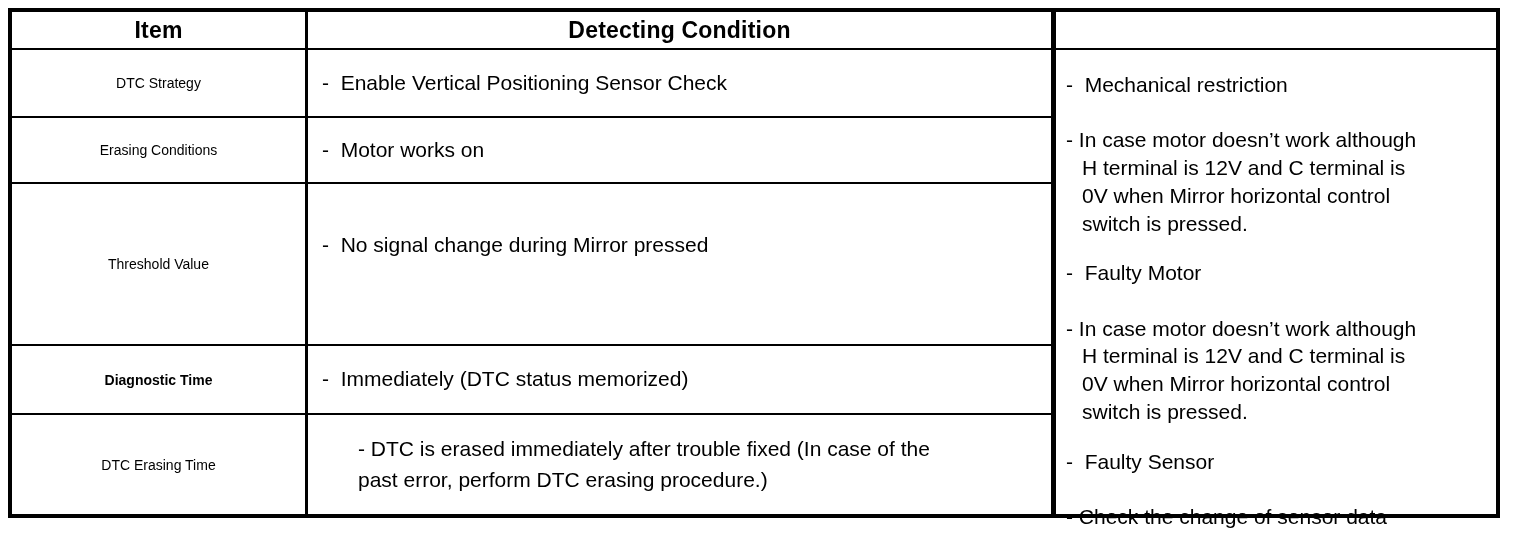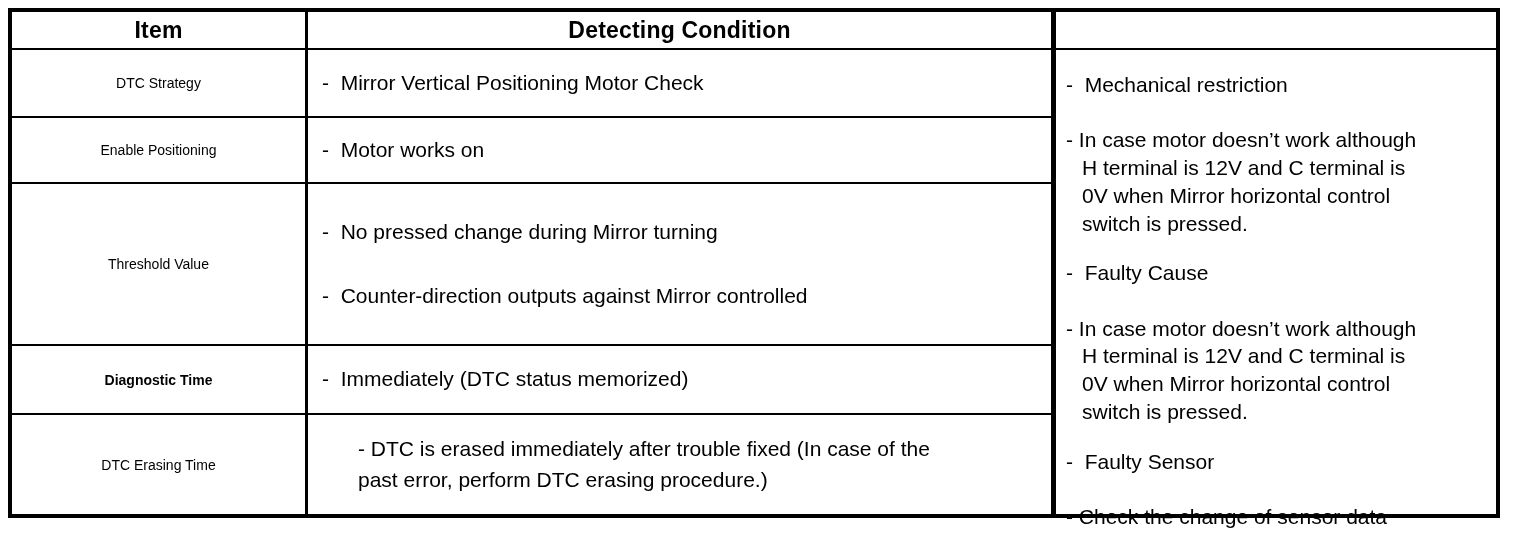--- a/index.html
+++ b/index.html
@@ -160,36 +160,35 @@
       <div class="hline stub h-r1"></div>
       <div class="hline stub h-r2"></div>
       <div class="hline stub h-r3"></div>
       <div class="hline stub h-r4"></div>
     </div>
 
     <div class="header-cell c1">Item</div>
     <div class="header-cell c2">Detecting Condition</div>
 
     <div class="item-cell r1">DTC Strategy</div>
-    <div class="item-cell r2">Enable Positioning</div>
+    <div class="item-cell r2">Erasing Conditions</div>
     <div class="item-cell r3">Threshold Value</div>
     <div class="item-cell r4">Diagnostic Time</div>
     <div class="item-cell r5">DTC Erasing Time</div>
 
     <div class="cond-cell r1">
-      <div class="cond-line">-  Mirror Vertical Positioning Motor Check</div>
+      <div class="cond-line">-  Enable Vertical Positioning Sensor Check</div>
     </div>
 
     <div class="cond-cell r2">
       <div class="cond-line">-  Motor works on</div>
     </div>
 
     <div class="cond-cell r3">
-      <div class="cond-line">-  No pressed change during Mirror turning</div>
-      <div class="cond-line">-  Counter-direction outputs against Mirror controlled</div>
+      <div class="cond-line">-  No signal change during Mirror pressed</div>
     </div>
 
     <div class="cond-cell r4">
       <div class="cond-line">-  Immediately (DTC status memorized)</div>
     </div>
 
     <div class="cond-cell r5">
       <div class="cond-line">-  DTC is erased immediately after trouble fixed (In case of the
     past error, perform DTC erasing procedure.)</div>
     </div>
@@ -199,21 +198,21 @@
       <div class="cause-group">
         <div class="cause-head">-  Mechanical restriction</div>
         <div class="cause-sub">
           <span class="hang">-  In case motor doesn’t work although</span><span>H terminal is 12V and C terminal is
 0V when Mirror horizontal control
 switch is pressed.</span>
         </div>
       </div>
 
       <div class="cause-group">
-        <div class="cause-head">-  Faulty Cause</div>
+        <div class="cause-head">-  Faulty Motor</div>
         <div class="cause-sub">
           <span class="hang">-  In case motor doesn’t work although</span><span>H terminal is 12V and C terminal is
 0V when Mirror horizontal control
 switch is pressed.</span>
         </div>
       </div>
 
       <div class="cause-group">
         <div class="cause-head">-  Faulty Sensor</div>
         <div class="cause-sub">

